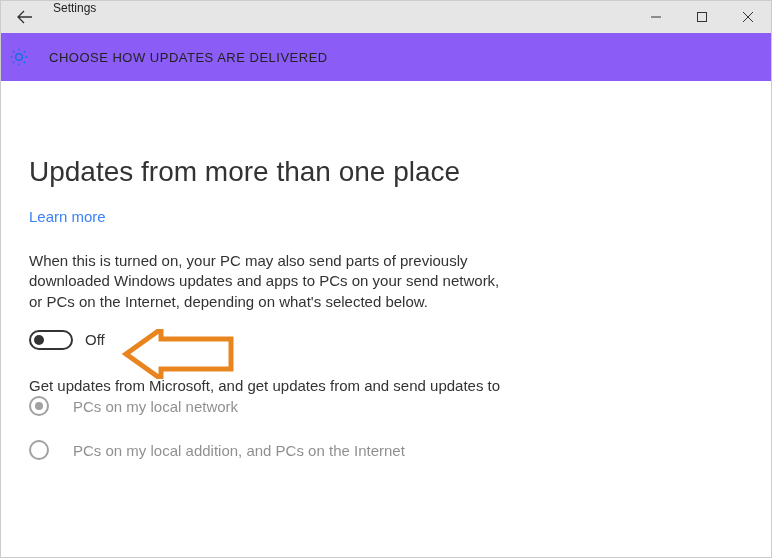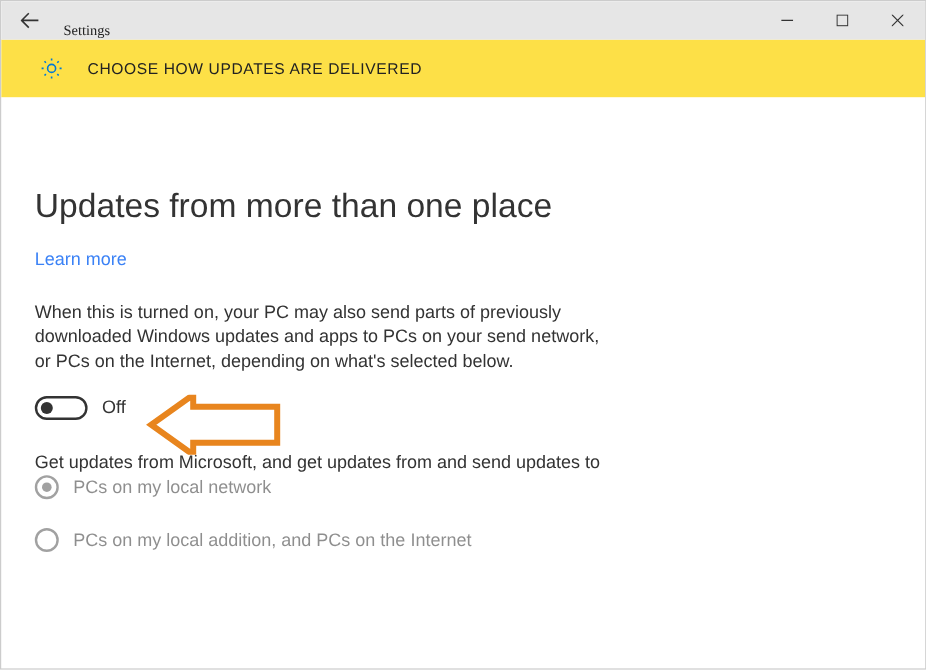--- a/index.html
+++ b/index.html
@@ -8,24 +8,23 @@
       height: 558px;
       font-family: "Segoe UI", Tahoma, sans-serif;
       background: #fff;
       overflow: hidden;
       border: 1px solid #ccc;
     }
     .titlebar {
       height: 32px;
       background: #e6e6e6;
       display: flex;
-      align-items: flex-end;
+      align-items: flex-start;
       padding-left: 8px;
       position: relative;
-      font-family: Liberation Serif, serif;
     }
     .back-btn {
       width: 32px;
       height: 32px;
       display: flex;
       align-items: center;
       justify-content: center;
     }
     .title-text {
       font-size: 12px;
@@ -43,24 +42,24 @@
       width: 46px;
       height: 32px;
       display: flex;
       align-items: center;
       justify-content: center;
       font-size: 12px;
       color: #333;
     }
     .subheader {
       height: 48px;
-      background: #fde047;
-      display: flex;
-      align-items: center;
-      padding-left: 32px;
+      background: #8b5cf6;
+      display: flex;
+      align-items: center;
+      padding-left: 8px;
     }
     .gear-icon {
       width: 20px;
       height: 20px;
       display: flex;
       align-items: center;
       justify-content: center;
     }
     .subheader-text {
       font-size: 13px;
@@ -149,21 +148,21 @@
       justify-content: center;
     }
     .radio-inner {
       width: 8px;
       height: 8px;
       background: #555;
       border-radius: 50%;
     }
     .radio-label {
       font-size: 15px;
-      margin-left: 12px;
+      margin-left: 24px;
       color: #333;
     }
     .annotation-arrow {
       position: absolute;
       left: 120px;
       top: 248px;
       pointer-events: none;
     }
   </style>
 </head>

